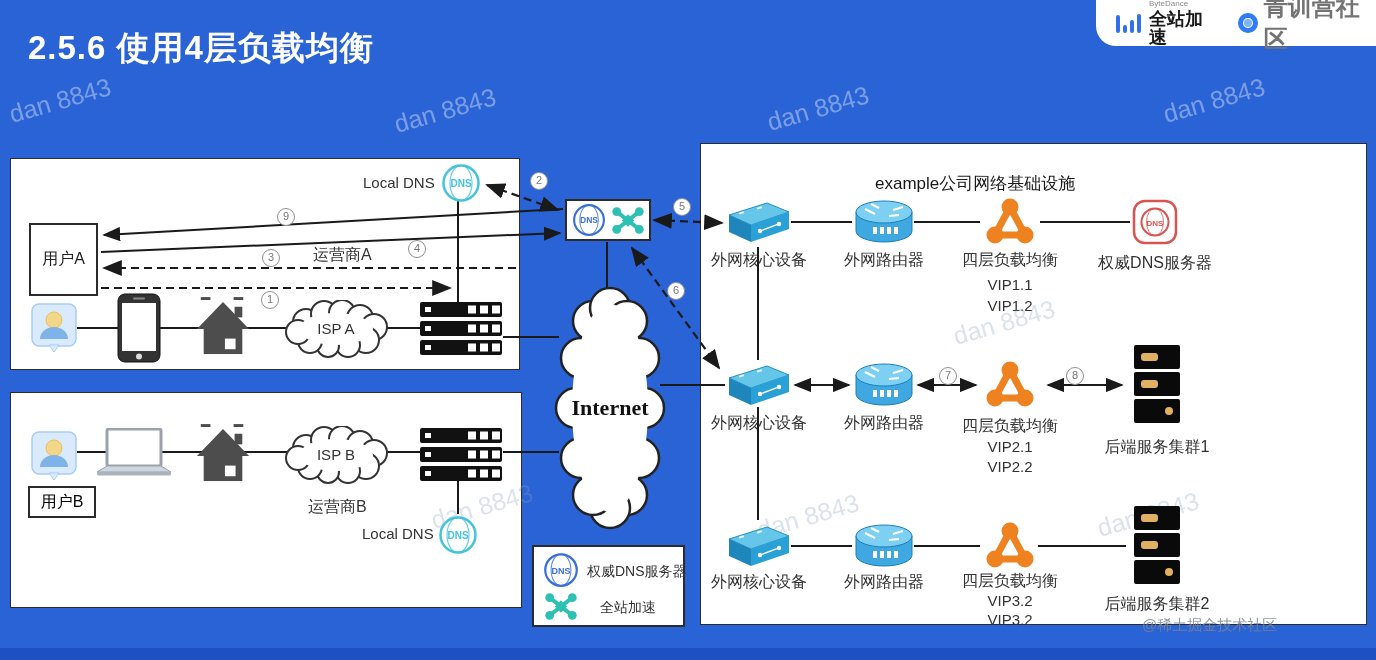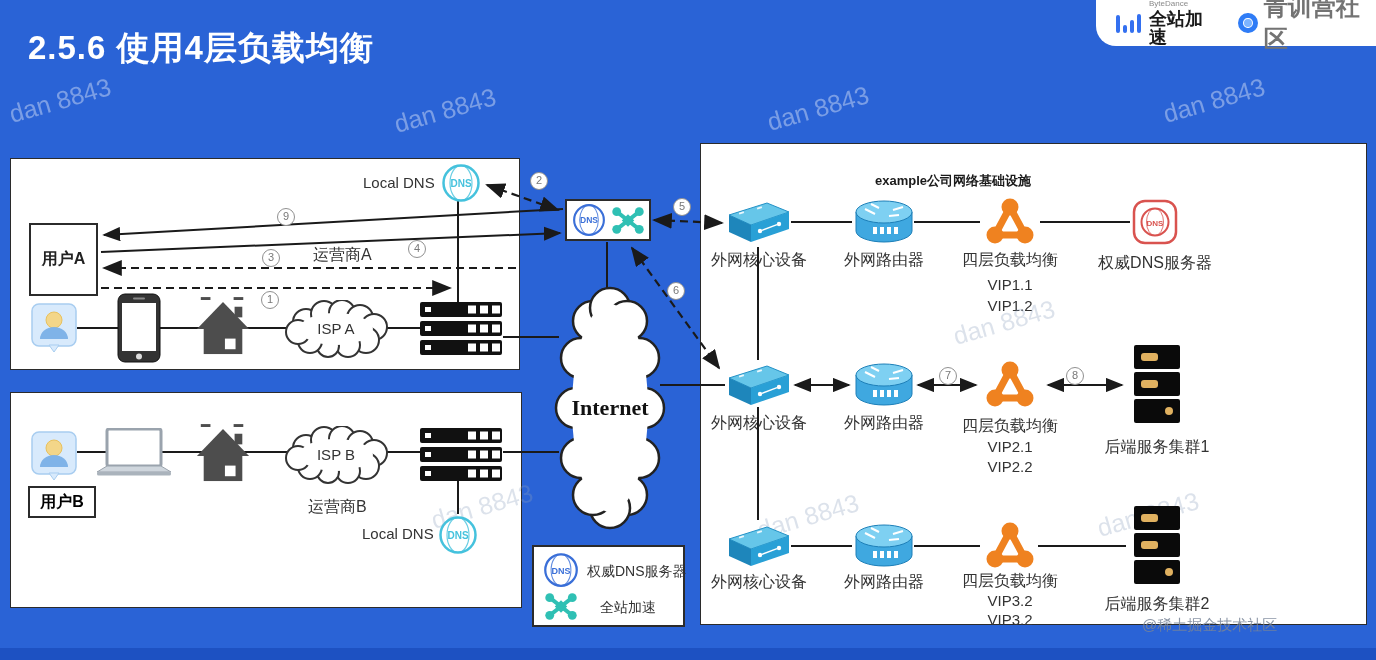--- a/index.html
+++ b/index.html
@@ -1,18 +1,18 @@
 <!DOCTYPE html>
 <html><head>
 <meta charset="utf-8">
 <style>
   html,body{margin:0;padding:0;}
   body{width:1376px;height:660px;position:relative;overflow:hidden;
        background:#2a63d6;font-family:"Liberation Sans","DejaVu Sans",sans-serif;}
-  .wbox{position:absolute;background:#fff;border:2px solid #2b2b2b;box-sizing:border-box;font-weight:bold;}
+  .wbox{position:absolute;background:#fff;border:2px solid #2b2b2b;box-sizing:border-box;}
   .lbl{position:absolute;color:#333;font-size:15px;white-space:nowrap;}
   .lblc{text-align:center;}
   .step{position:absolute;width:18px;height:18px;border:1.5px solid #909090;border-radius:50%;
         background:#fff;color:#787878;font-size:11px;line-height:15px;text-align:center;
         box-sizing:border-box;z-index:6;}
   .wm{position:absolute;font-size:25px;color:rgba(255,255,255,.38);transform:rotate(-16deg);
       white-space:nowrap;z-index:5;pointer-events:none;}
   .wm.onwhite{color:rgba(140,158,190,.30);}
   .title{position:absolute;left:28px;top:14px;color:#fff;font-size:33px;font-weight:700;letter-spacing:1px;margin-top:12px;}
   .logobox{position:absolute;left:1096px;top:0;width:280px;height:46px;background:#fff;
@@ -26,21 +26,21 @@
         margin-right:6px;position:relative;}
   .ring::after{content:"";position:absolute;left:1px;top:1px;width:8px;height:8px;border-radius:50%;background:#7db4ff;}
   .qx-cn{font-size:24px;font-weight:700;color:#737373;}
   svg.lines{position:absolute;left:0;top:0;z-index:4;pointer-events:none;}
   svg.lines line{stroke:#1a1a1a;stroke-width:2;}
   svg.lines line.dash{stroke-dasharray:8 5;stroke-width:2.2;}
   .node{position:absolute;z-index:5;}
   .footerwm{position:absolute;left:1142px;top:616px;width:230px;font-size:15px;
             color:rgba(120,132,150,.85);z-index:9;white-space:nowrap;}
   .bottomstrip{position:absolute;left:0;bottom:0;width:1376px;height:12px;background:#1d51c2;}
-  .ptitle{position:absolute;color:#1a1a1a;font-size:13px;font-weight:700;}
+  .ptitle{position:absolute;color:#1a1a1a;font-size:17px;font-weight:400;}
   .viplbl{font-size:15px;color:#333;}
 </style>
 </head>
 <body>
 
 <div class="title">2.5.6 使用4层负载均衡</div>
 
 <div class="logobox">
   <span class="bd-bars">
     <i style="height:18px"></i>

